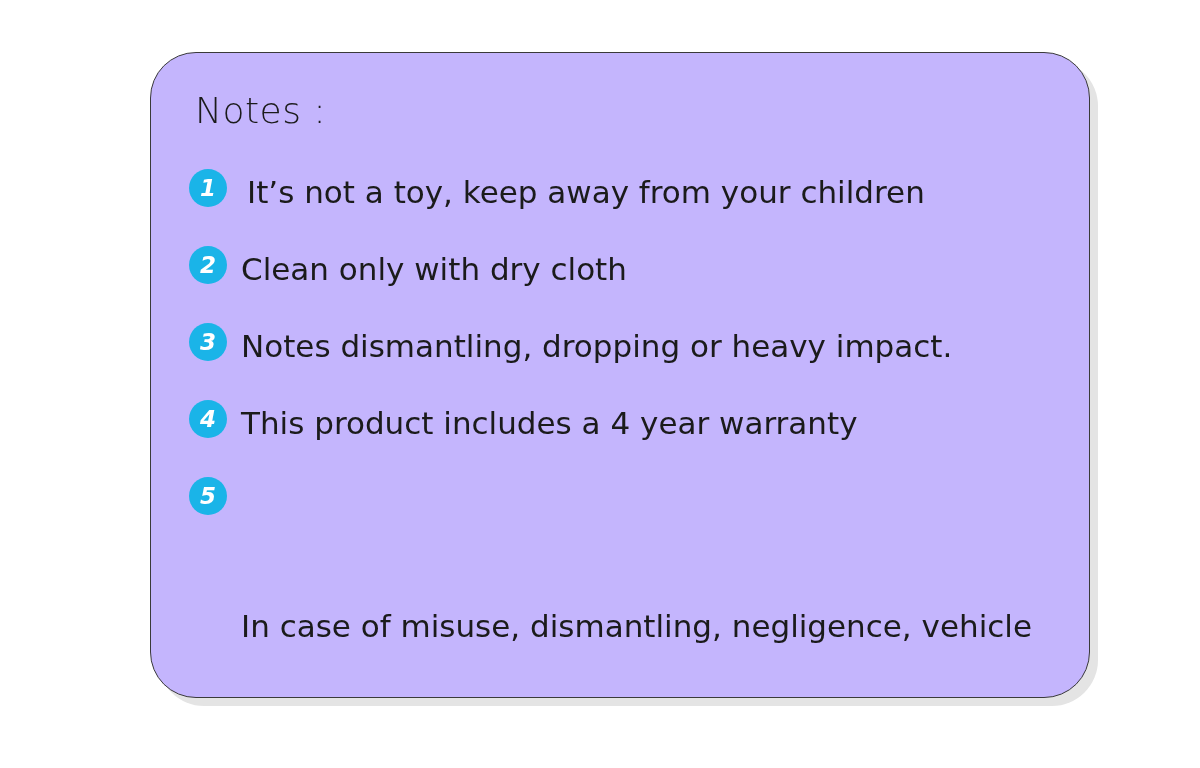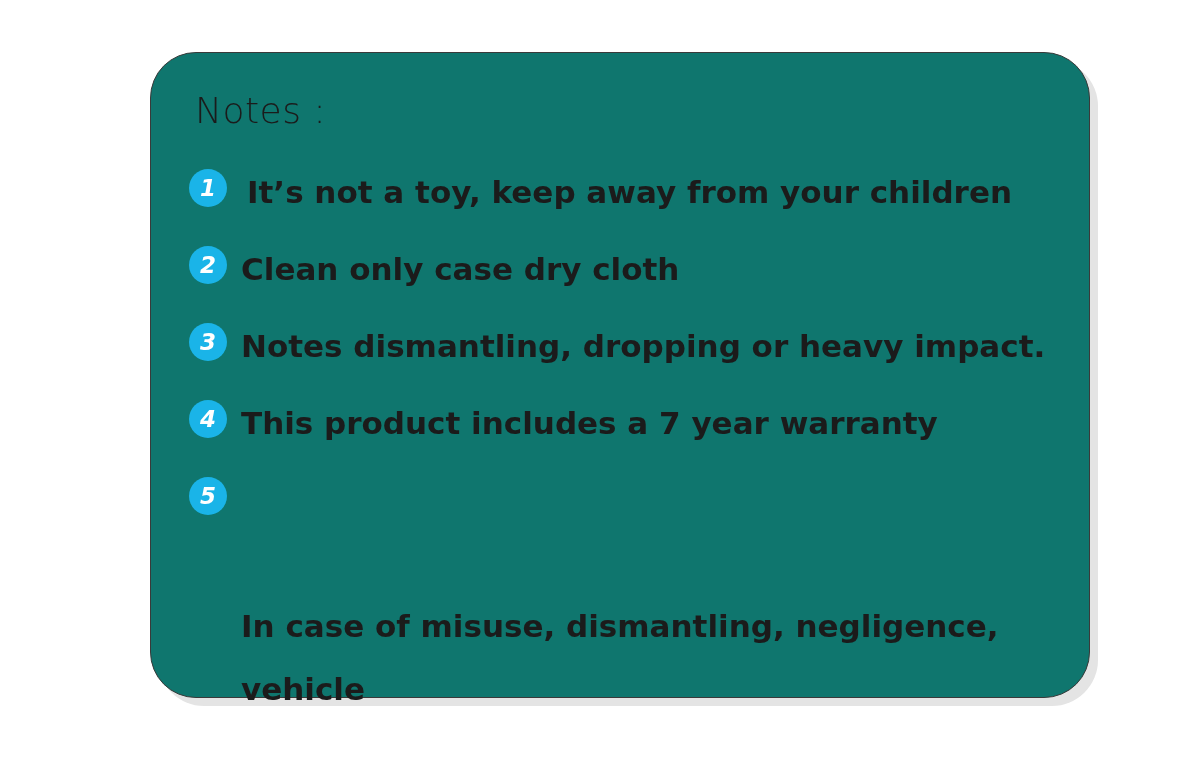--- a/index.html
+++ b/index.html
@@ -95,21 +95,21 @@
     font-size: 23px;
     line-height: 38px;
     text-align: center;
     margin-top: 8px;
     user-select: none;
   }
 
   .note-text {
     flex: 1 1 auto;
     font-family: "DejaVu Sans", "Liberation Sans", sans-serif;
-    font-weight: 700;
+    font-weight: 400;
     font-size: 31px;
     line-height: 63px;
     color: #1b1b1b;
     margin-left: 14px;
     white-space: pre-wrap;
   }
 
   .note-text .cont-line {
     display: block;
   }
@@ -124,45 +124,45 @@
     margin-top: 8px;
   }
 </style>
 </head>
 <body>
 
 <div class="page">
 
   <div class="card-shadow" style="background: rgb(228, 228, 228);"></div>
 
-  <div class="note-card" style="border-color: rgb(58, 58, 58); background: #0f766e;">
+  <div class="note-card" style="border-color: rgb(58, 58, 58); background: #c4b5fd;">
     <div class="card-inner">
 
       <div class="notes-title" style="color: rgb(27, 27, 27);">Notes :</div>
 
       <ul class="notes-list">
 
         <li class="note-item indent-extra">
           <span class="badge" style="background: rgb(26, 180, 232);">1</span>
           <span class="note-text" style="color: rgb(27, 27, 27);">It’s not a toy, keep away from your children</span>
         </li>
 
         <li class="note-item">
           <span class="badge" style="background: rgb(26, 180, 232);">2</span>
-          <span class="note-text" style="color: rgb(27, 27, 27);">Clean only case dry cloth</span>
+          <span class="note-text" style="color: rgb(27, 27, 27);">Clean only with dry cloth</span>
         </li>
 
         <li class="note-item">
           <span class="badge" style="background: rgb(26, 180, 232);">3</span>
           <span class="note-text" style="color: rgb(27, 27, 27);">Notes dismantling, dropping or heavy impact.</span>
         </li>
 
         <li class="note-item">
           <span class="badge" style="background: rgb(26, 180, 232);">4</span>
-          <span class="note-text" style="color: rgb(27, 27, 27);">This product includes a 7 year warranty</span>
+          <span class="note-text" style="color: rgb(27, 27, 27);">This product includes a 4 year warranty</span>
         </li>
 
         <li class="note-item multiline">
           <span class="badge" style="background: rgb(26, 180, 232);">5</span>
           <span class="note-text" style="color: rgb(27, 27, 27);">
             <span class="cont-line">In case of misuse, dismantling, negligence, vehicle</span>
             
             
           </span>
         </li>

